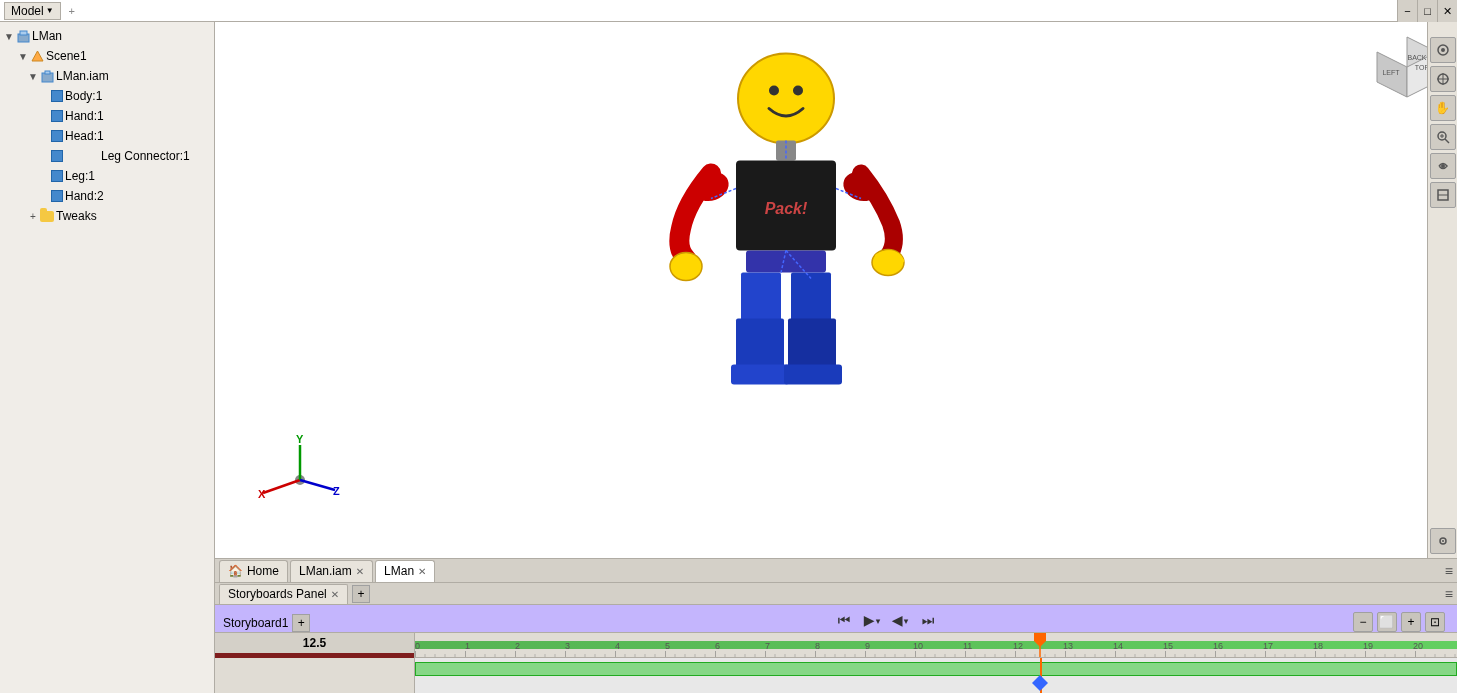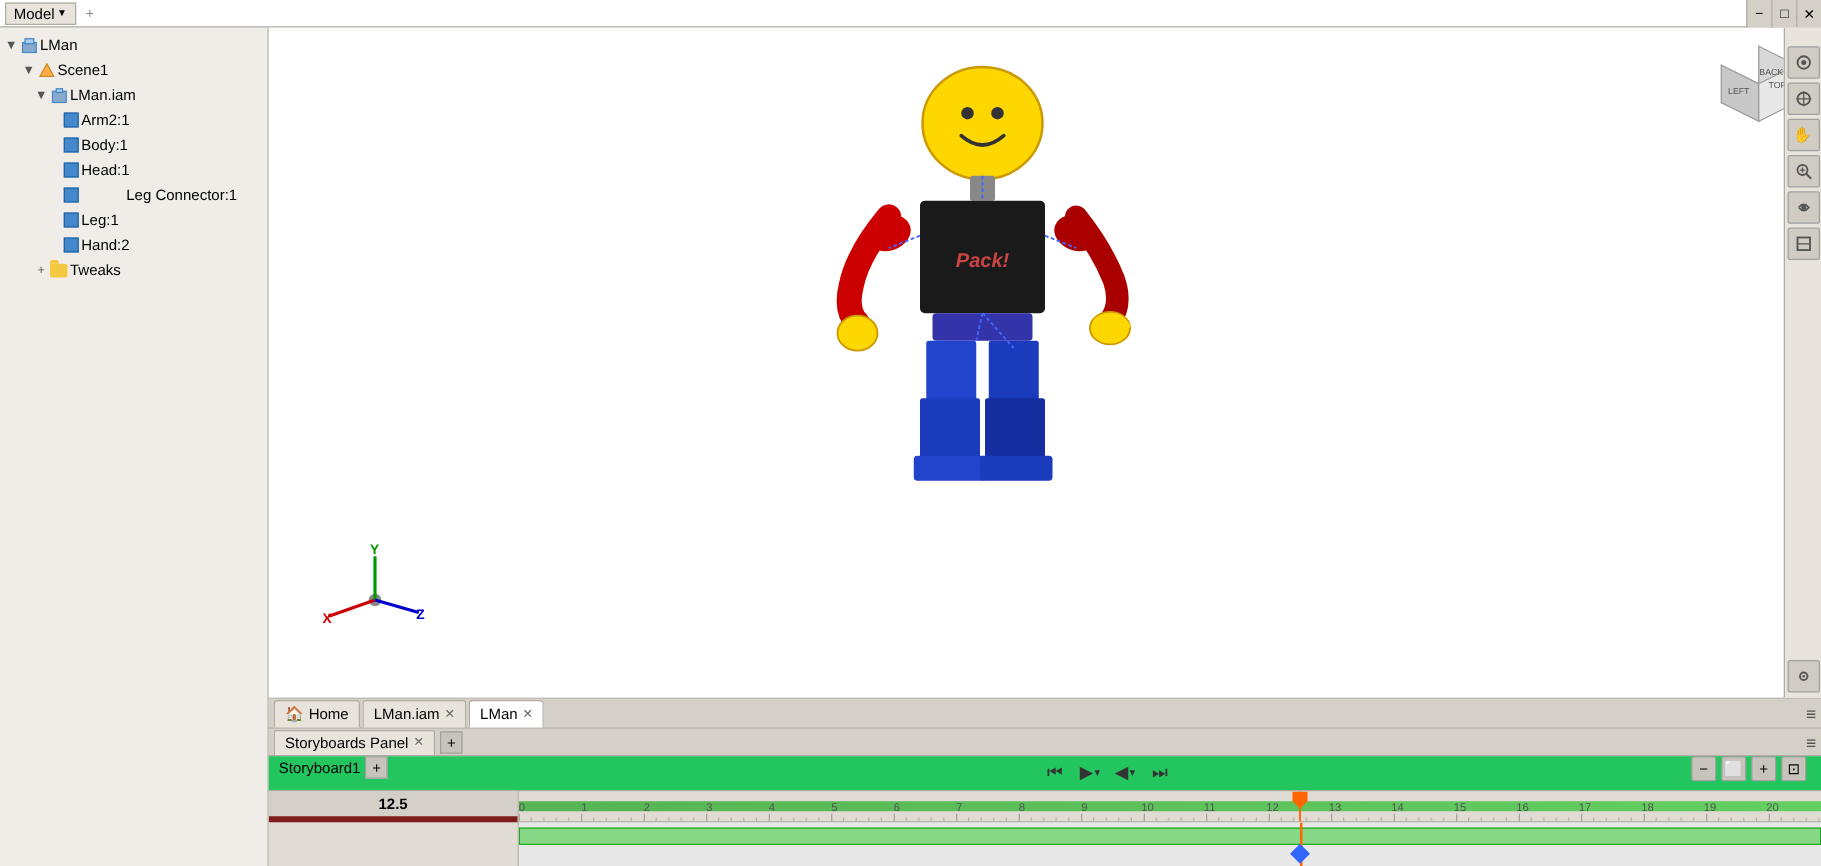--- a/index.html
+++ b/index.html
@@ -214,22 +214,22 @@
 
     .panel-menu-btn {
       margin-left: auto;
       font-size: 14px;
       cursor: pointer;
       color: #555;
     }
 
     .transport-bar {
       display: flex;
-      align-items: flex-start;
-      background: #22c55e;
+      align-items: flex-end;
+      background: #c4b5fd;
       height: 28px;
       padding: 0 4px;
       border-bottom: 1px solid #b0aca4;
     }
 
     .transport-btn {
       width: 24px;
       height: 24px;
       display: flex;
       align-items: center;
@@ -391,27 +391,27 @@
                 <rect x="4" y="1" width="5" height="3" fill="#aaccee" stroke="#4488cc" stroke-width="1"></rect>
               </svg>
           </span>
           <span class="tree-label">LMan.iam</span>
         </div>
 
         <div class="tree-item" style="padding-left:50px;">
           <span style="width:13px;height:13px;display:inline-flex;align-items:center;justify-content:center;margin-right:2px;">
               <span class="icon-part"></span>
             </span>
-          <span class="tree-label">Arm2:1</span>
+          <span class="tree-label">Body:1</span>
         </div>
         <div class="tree-item" style="padding-left:50px;">
           <span style="width:13px;height:13px;display:inline-flex;align-items:center;justify-content:center;margin-right:2px;">
               <span class="icon-part"></span>
             </span>
-          <span class="tree-label">Body:1</span>
+          <span class="tree-label">Hand:1</span>
         </div>
         <div class="tree-item" style="padding-left:50px;">
           <span style="width:13px;height:13px;display:inline-flex;align-items:center;justify-content:center;margin-right:2px;">
               <span class="icon-part"></span>
             </span>
           <span class="tree-label">Head:1</span>
         </div>
         <div class="tree-item" style="padding-left:50px;gap:36px;">
           <span style="width:13px;height:13px;display:inline-flex;align-items:center;justify-content:center;margin-right:2px;">
               <span class="icon-part"></span>

